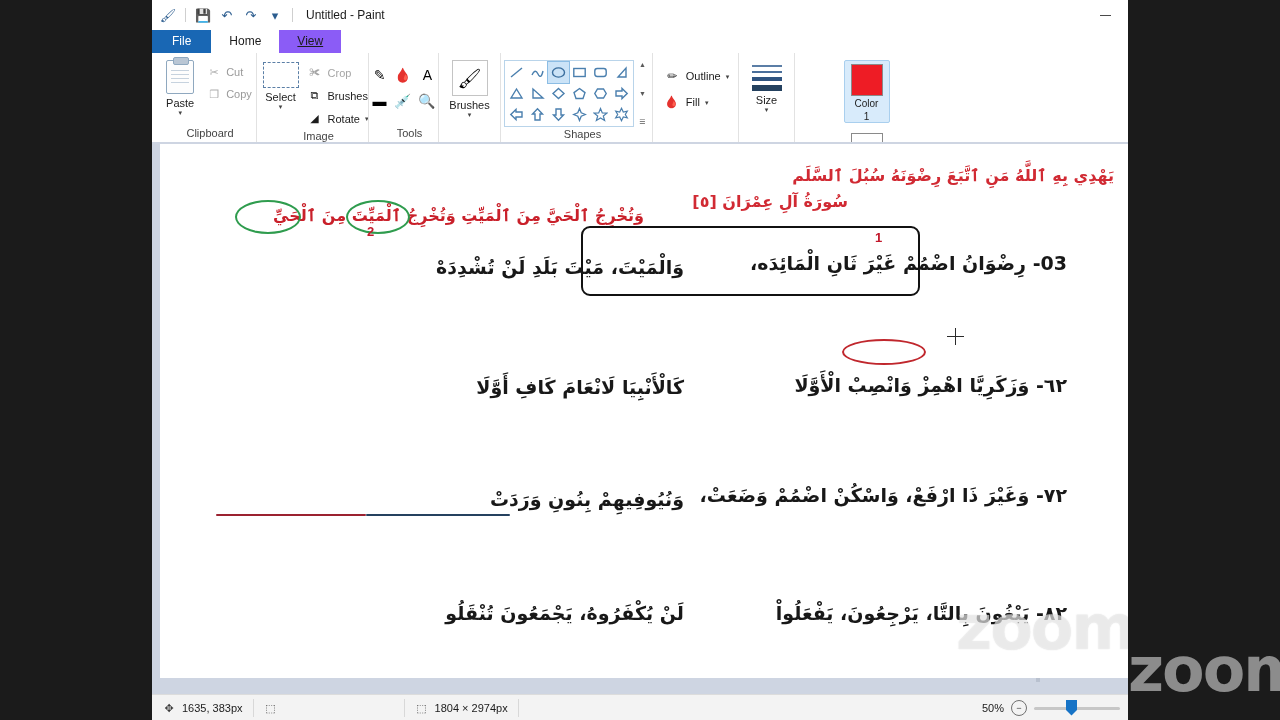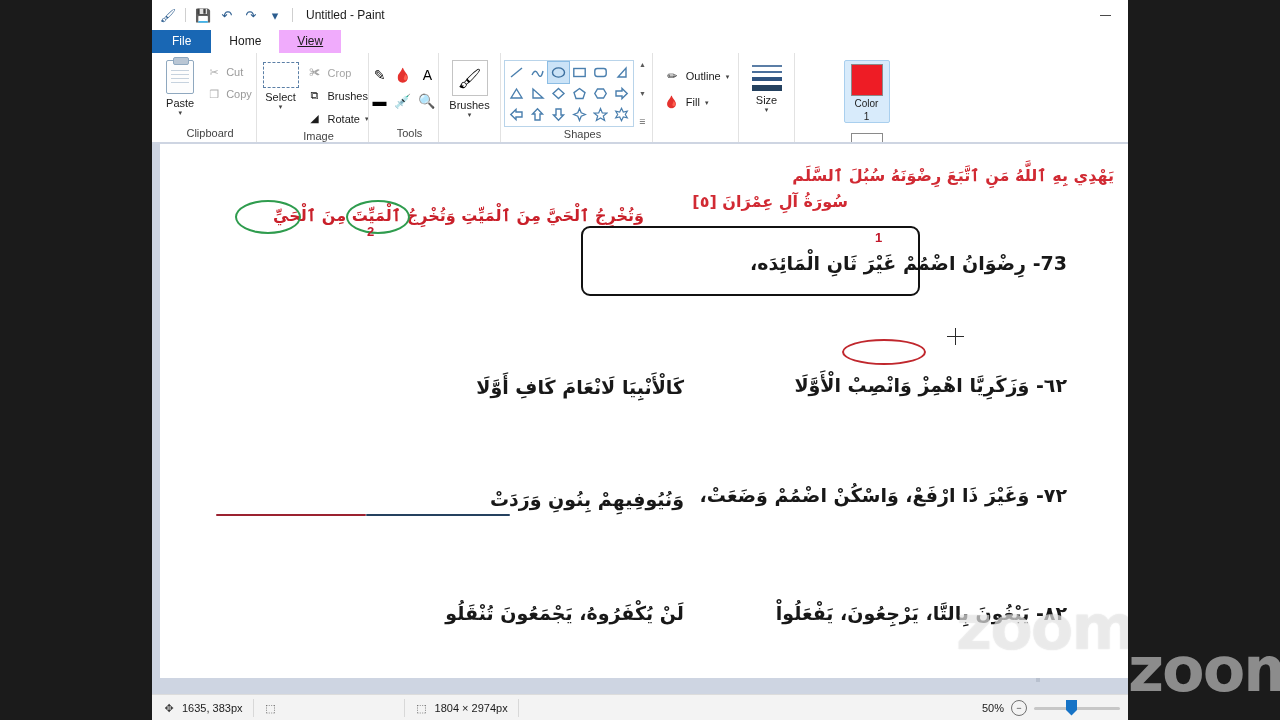--- a/index.html
+++ b/index.html
@@ -39,21 +39,21 @@
   .tabstrip{
     position:absolute;left:0;top:30px;width:976px;height:23px;background:#ffffff;
     display:flex;align-items:flex-end;
   }
   .tab{
     height:23px;line-height:23px;padding:0 18px;font-size:12px;color:#1c1c1c;
     box-sizing:border-box;
   }
   .tab.file{background:#1967b4;color:#ffffff;padding:0 20px;font-size:12px;}
   .tab.active{background:#ffffff;color:#1c1c1c;}
-  .tab.inactive{background:#f0abfc;color:#1c1c1c;text-decoration:underline;}
+  .tab.inactive{background:#8b5cf6;color:#1c1c1c;text-decoration:underline;}
 
   
   .ribbon{
     position:absolute;left:0;top:53px;width:976px;height:89px;
     background:#ffffff;border-bottom:1px solid #d4d4d4;
     display:flex;align-items:stretch;
   }
   .group{position:relative;display:flex;flex-direction:column;align-items:center;
     height:89px;box-sizing:border-box;padding-top:3px;}
   .group + .group{border-left:1px solid #e2e2e2;}
@@ -532,41 +532,42 @@
         <div class="arabic hdr-red2" style="right:504px;top:62px;">وَتُخْرِجُ ٱلْحَيَّ مِنَ ٱلْمَيِّتِ وَتُخْرِجُ ٱلْمَيِّتَ مِنَ ٱلْحَيِّ</div>
 
         <div class="greenring" style="left:75px;top:56px;width:62px;height:30px;"></div>
         <div class="greenring" style="left:186px;top:56px;width:60px;height:30px;"></div>
         <div class="mark-2" style="left:207px;top:80px;">2</div>
 
         <div class="blackbox" style="left:421px;top:82px;width:335px;height:66px;"></div>
         <div class="mark-1" style="left:715px;top:86px;">1</div>
 
         <div class="arabic line-dark" style="right:81px;top:108px;">
-          <span>37</span><span>-</span>
+          <span>30</span><span>-</span>
           <span>رِضْوَانُ اضْمُمْ غَيْرَ ثَانِ الْمَائِدَه،</span>
         </div>
 
         <div class="redring" style="left:682px;top:195px;width:80px;height:22px;"></div>
 
         <div class="arabic line-dark" style="right:81px;top:230px;">
           <span>٢٦</span><span>-</span>
           <span>وَزَكَرِيَّا اهْمِزْ وَانْصِبْ الْأَوَّلَا</span>
         </div>
 
         <div class="arabic line-dark" style="right:81px;top:340px;">
           <span>٢٧</span><span>-</span>
           <span>وَغَيْرَ ذَا ارْفَعْ، وَاسْكُنْ اضْمُمْ وَضَعَتْ،</span>
         </div>
 
         <div class="arabic line-dark" style="right:81px;top:458px;text-align:center;">
           <span>٢٨</span><span>-</span>
           <span>يَبْغُونَ بِالتَّا، يَرْجِعُونَ، يَفْعَلُواْ</span>
         </div>
 
+        <div class="arabic line-dark" style="right:464px;top:112px;">وَالْمَيْتَ، مَيْتَ بَلَدِ لَنْ تُشْدِدَهْ</div>
         <div class="arabic line-dark" style="right:464px;top:232px;">كَالْأَنْبِيَا لَانْعَامَ كَافِ أَوَّلَا</div>
         <div class="arabic line-dark" style="right:464px;top:344px;">وَنُيُوفِيهِمْ بِنُونِ وَرَدَتْ</div>
         <div class="stroke" style="left:56px;top:370px;width:150px;background:#9b2230;"></div>
         <div class="stroke" style="left:206px;top:370px;width:144px;background:#25415f;"></div>
 
         <div class="arabic line-dark" style="right:464px;top:458px;">لَنْ يُكْفَرُوهُ، يَجْمَعُونَ تُنْقَلُو</div>
 
         <div class="crosshair" style="left:787px;top:184px;"></div>
 
         <div class="watermark">zoom</div>

